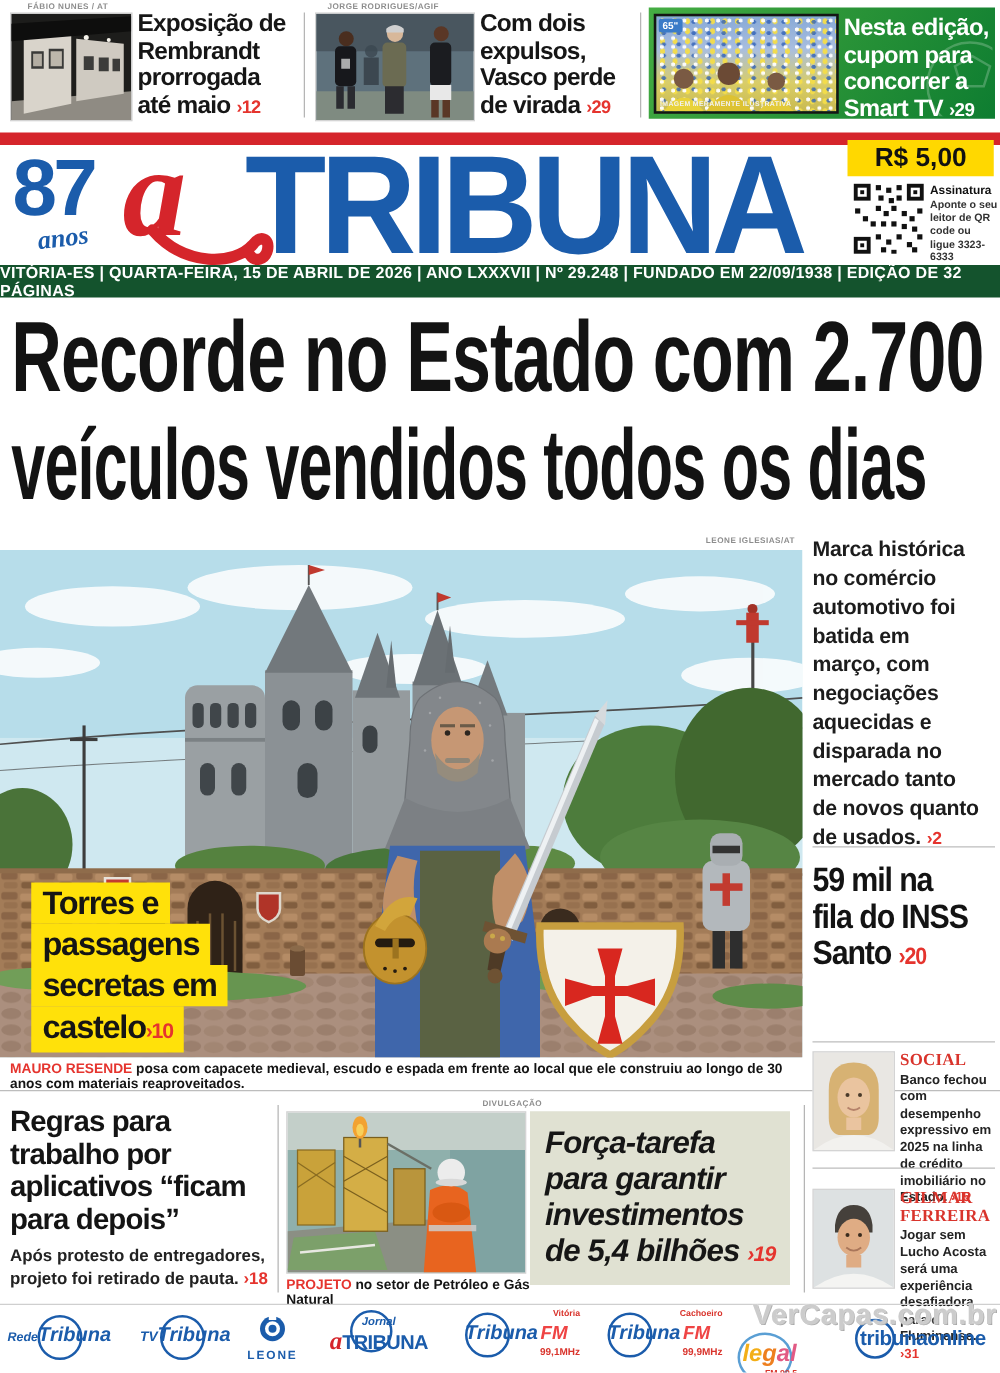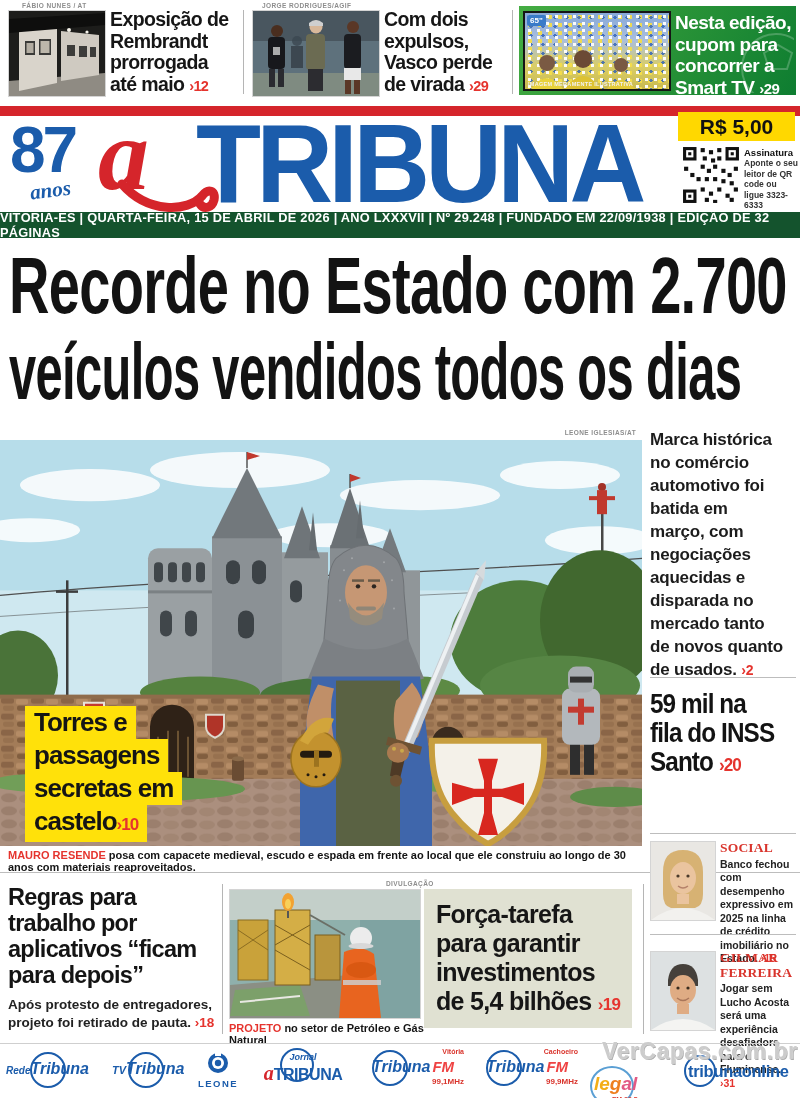--- a/index.html
+++ b/index.html
@@ -455,21 +455,21 @@
     <ellipse cx="131" cy="80" rx="15" ry="8" fill="#d95812"></ellipse>
     <rect x="113" y="90" width="38" height="5" fill="#cccccc" opacity=".85"></rect>
     <circle cx="131" cy="48" r="11" fill="#ececec"></circle>
     <ellipse cx="131" cy="56" rx="12.5" ry="3" fill="#d8d8d8"></ellipse>
   </svg>
 </div>
 <div class="abs capt" style="left:229px;top:1022px;width:200px;">
   <span class="nm">PROJETO</span><span>no setor de Petróleo e Gás Natural</span>
 </div>
 <div class="abs" style="left:424px;top:889px;width:208px;height:139px;background:#e0e1d2;">
-  <div style="padding:11px 4px 0 12px;">
+  <div style="padding:11px 4px 0 12px;font-style:italic;">
     <div class="fline">Força-tarefa</div>
     <div class="fline">para garantir</div>
     <div class="fline">investimentos</div>
     <div class="fline"><span>de 5,4 bilhões</span> <span class="ref">›19</span></div>
   </div>
 </div>
 <div class="vr" style="left:643px;top:884px;height:150px;"></div>
 
 <div class="hr" style="left:0;top:1043px;width:800px;background:#cfcfcf;"></div>
 

